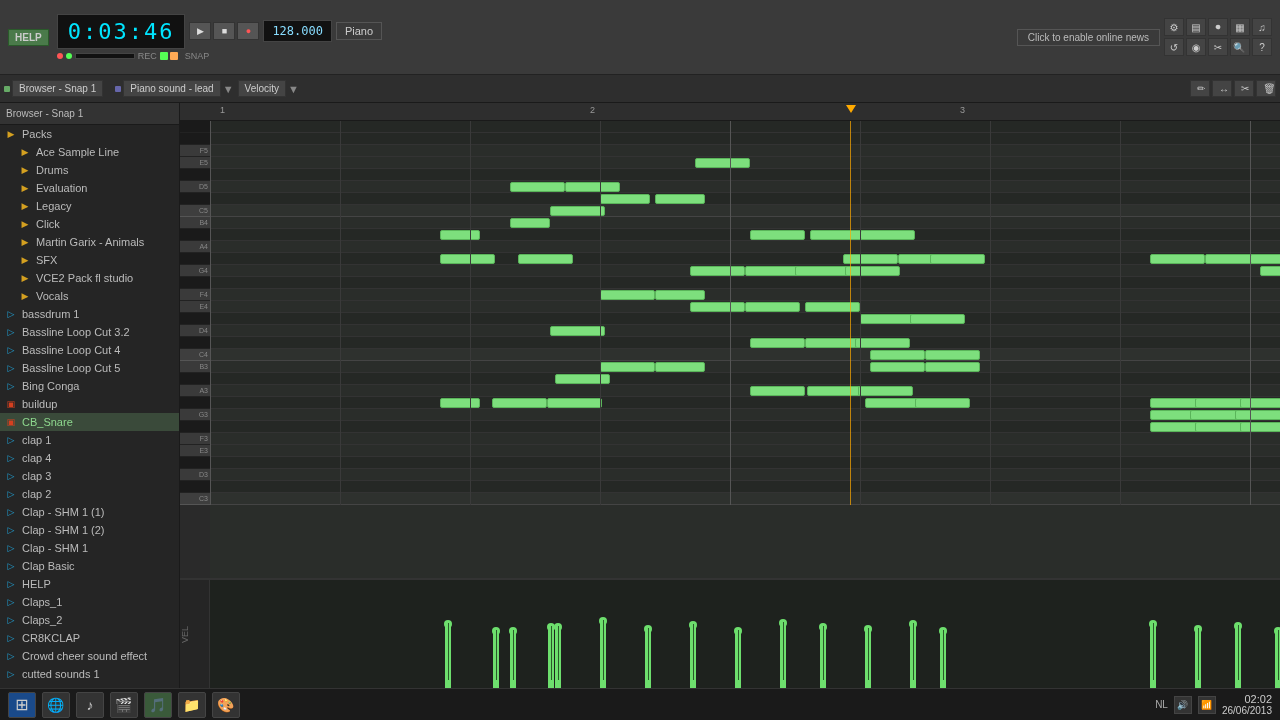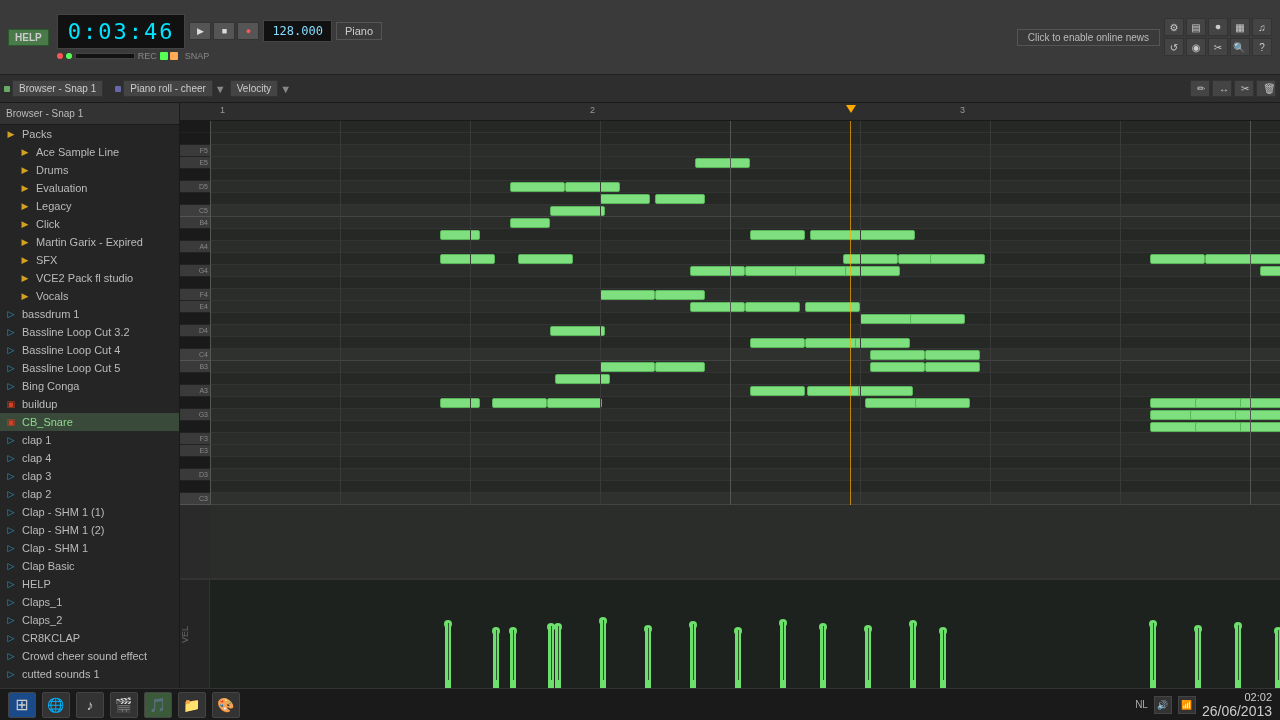--- a/index.html
+++ b/index.html
@@ -369,21 +369,21 @@
   </div>
 </div>
 
 <div id="toolbar-row">
   <div style="display:flex;gap:2px;align-items:center;">
     <div style="width:6px;height:6px;background:#6a6;border-radius:1px;"></div>
     <button class="toolbar-btn">Browser - Snap 1</button>
   </div>
   <div style="display:flex;gap:2px;align-items:center;margin-left:8px;">
     <div style="width:6px;height:6px;background:#66a;border-radius:1px;"></div>
-    <button class="toolbar-btn">Piano roll - cheer</button>
+    <button class="toolbar-btn">Piano sound - lead</button>
     <span style="color:#888;">▼</span>
   </div>
   <div style="display:flex;gap:2px;align-items:center;">
     <button class="toolbar-btn">Velocity</button>
     <span style="color:#888;">▼</span>
   </div>
   <div style="flex:1;"></div>
   <div style="display:flex;gap:2px;">
     <button class="toolbar-btn" style="width:20px;">✏</button>
     <button class="toolbar-btn" style="width:20px;">↔</button>
@@ -432,21 +432,21 @@
         <div class="sidebar-item indent-1">
           <span class="icon">
             <span style="color:#d4a020;">▶</span>
           </span>
           <span>Click</span>
         </div>
         <div class="sidebar-item indent-1">
           <span class="icon">
             <span style="color:#d4a020;">▶</span>
           </span>
-          <span>Martin Garix - Expired</span>
+          <span>Martin Garix - Animals</span>
         </div>
         <div class="sidebar-item indent-1">
           <span class="icon">
             <span style="color:#d4a020;">▶</span>
           </span>
           <span>SFX</span>
         </div>
         <div class="sidebar-item indent-1">
           <span class="icon">
             <span style="color:#d4a020;">▶</span>
@@ -870,16 +870,16 @@
   <button class="taskbar-btn" style="font-size:14px;">🎬</button>
   <button class="taskbar-btn" style="background:#3a5a3a;font-size:14px;">🎵</button>
   <button class="taskbar-btn" style="font-size:14px;">📁</button>
   <button class="taskbar-btn" style="font-size:14px;">🎨</button>
   <div id="system-tray">
     <span>NL</span>
     <button style="width:18px;height:18px;background:#333;border:1px solid #444;color:#ccc;font-size:9px;cursor:pointer;">🔊</button>
     <button style="width:18px;height:18px;background:#333;border:1px solid #444;color:#ccc;font-size:9px;cursor:pointer;">📶</button>
     <div id="clock">
       <div>02:02</div>
-      <div style="font-size:14px;">26/06/2013</div>
+      <div style="font-size:10px;">26/06/2013</div>
     </div>
   </div>
 </div>
 
 </body></html>

